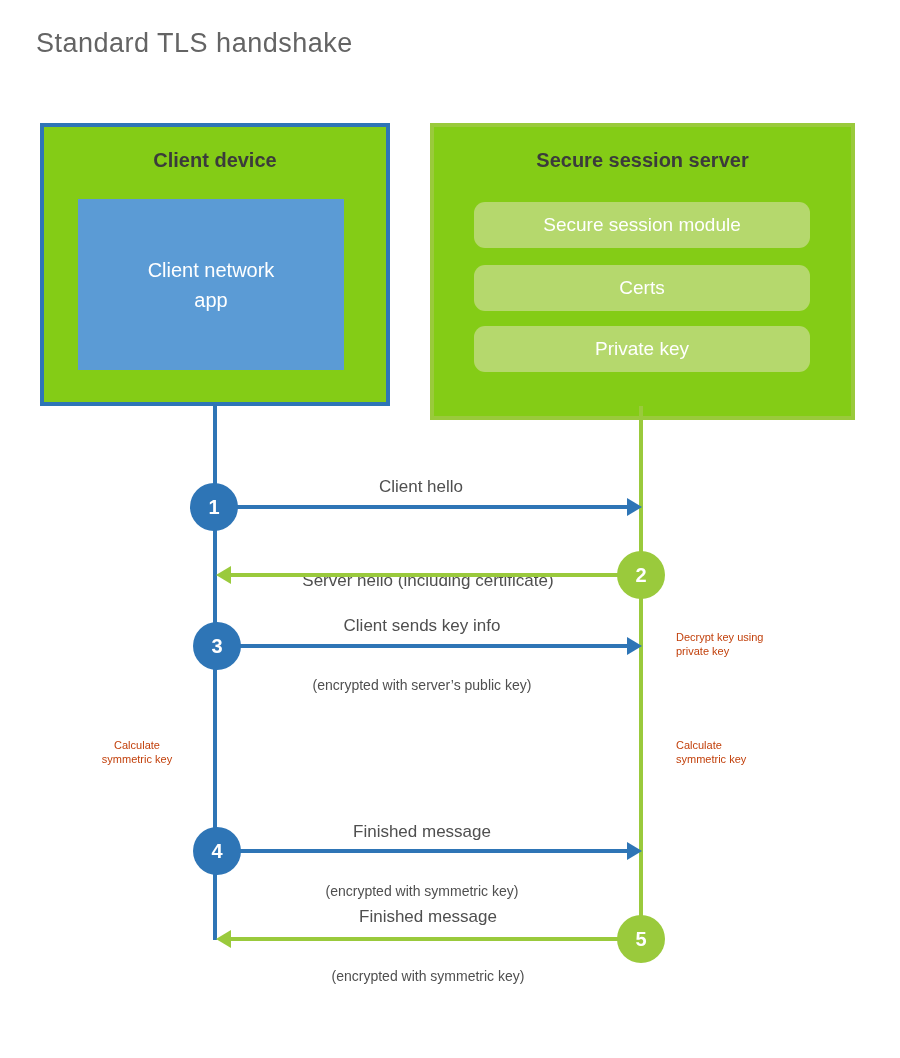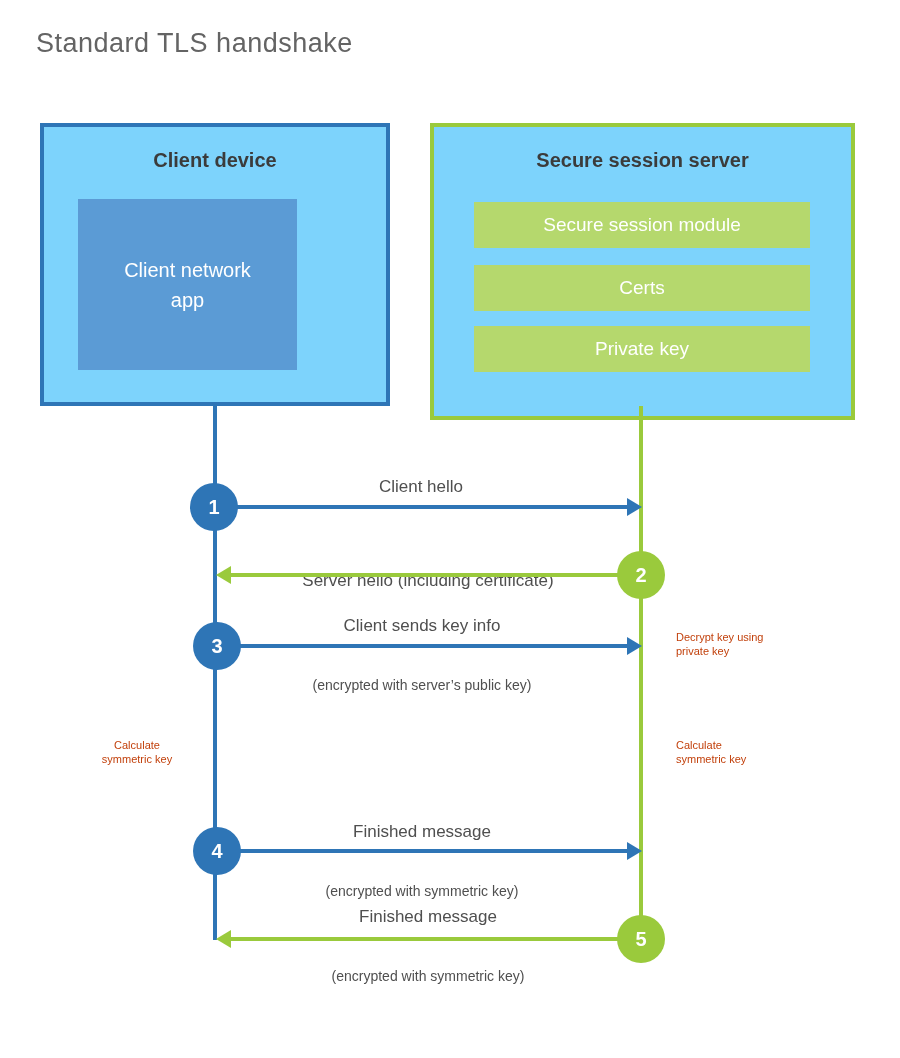--- a/index.html
+++ b/index.html
@@ -16,49 +16,50 @@
     left: 36px; top: 28px;
     font-size: 27px;
     font-weight: 300;
     letter-spacing: 0.5px;
     color: #646464;
   }
   
   .actor-box {
     position: absolute;
     box-sizing: border-box;
-    background: #7dd3fc;
+    background: #84cc16;
   }
   .actor-box.client { left: 40px; top: 123px; width: 350px; height: 283px; border: 4px solid #2e75b6; }
   .actor-box.server { left: 430px; top: 123px; width: 425px; height: 297px; border: 4px solid #9aca3c; }
   .actor-title {
     margin-top: 22px;
     text-align: center;
     font-size: 20px;
     font-weight: 700;
     color: #3b3b3b;
   }
   .app-rect {
     position: absolute;
-    left: 34px; top: 72px; width: 219px; height: 171px;
+    left: 34px; top: 72px; width: 266px; height: 171px;
     background: #5b9bd5;
     display: flex; align-items: center; justify-content: center;
     text-align: center;
     color: #ffffff;
     font-size: 20px;
     line-height: 1.5;
     white-space: pre-line;
   }
   .server-bar {
     position: absolute;
     left: 40px; width: 336px; height: 46px;
     background: #b5d86d;
     display: flex; align-items: center; justify-content: center;
     color: #ffffff;
     font-size: 19px;
+    border-radius: 11px;
   }
   .server-bar.b0 { top: 75px; }
   .server-bar.b1 { top: 138px; }
   .server-bar.b2 { top: 199px; }
   
   .lifeline { position: absolute; width: 4px; }
   .lifeline.blue  { left: 213px; top: 406px; height: 534px; background: #2e75b6; }
   .lifeline.green { left: 639px; top: 406px; height: 533px; background: #9aca3c; }
   
   .step-circle {

